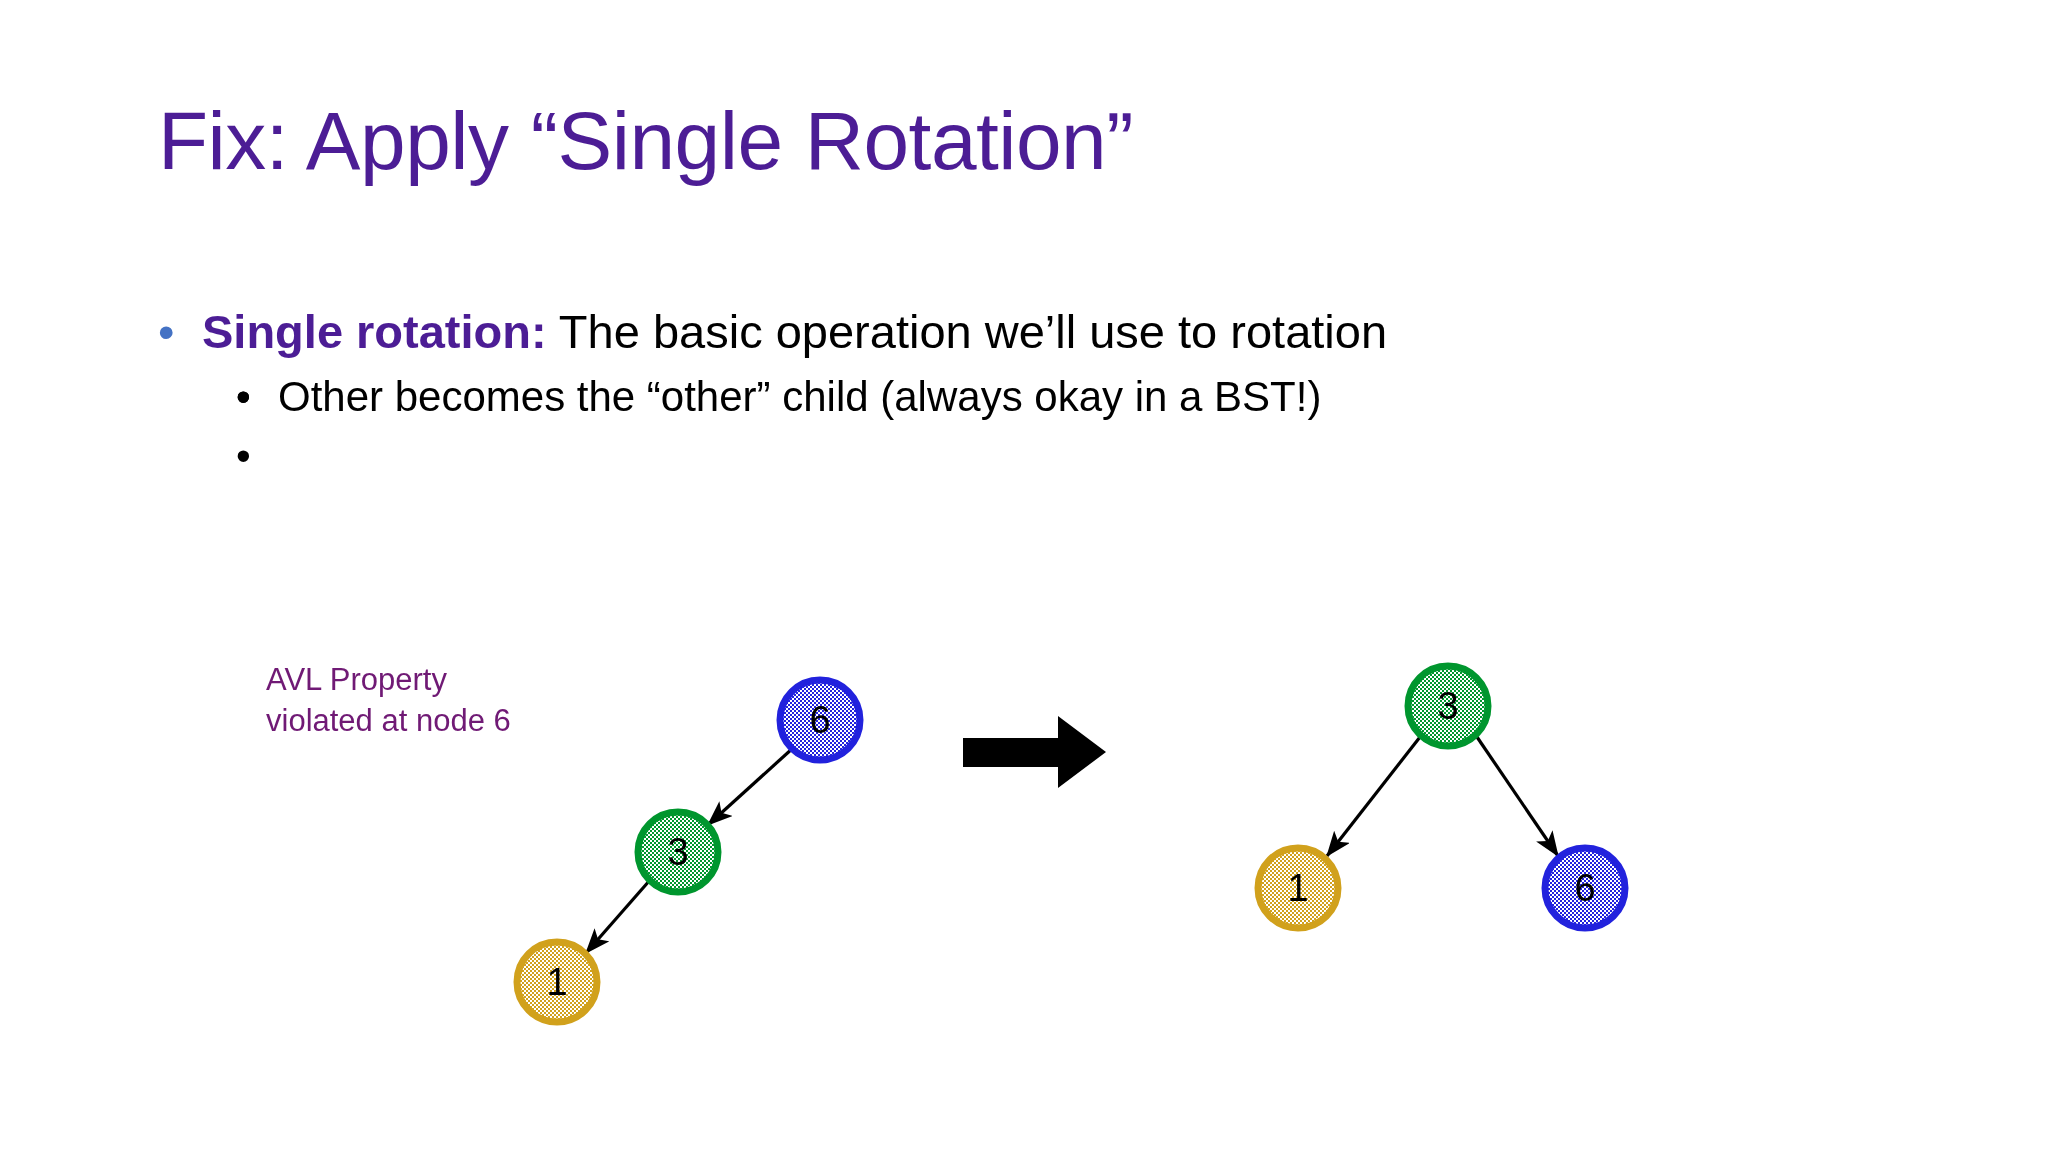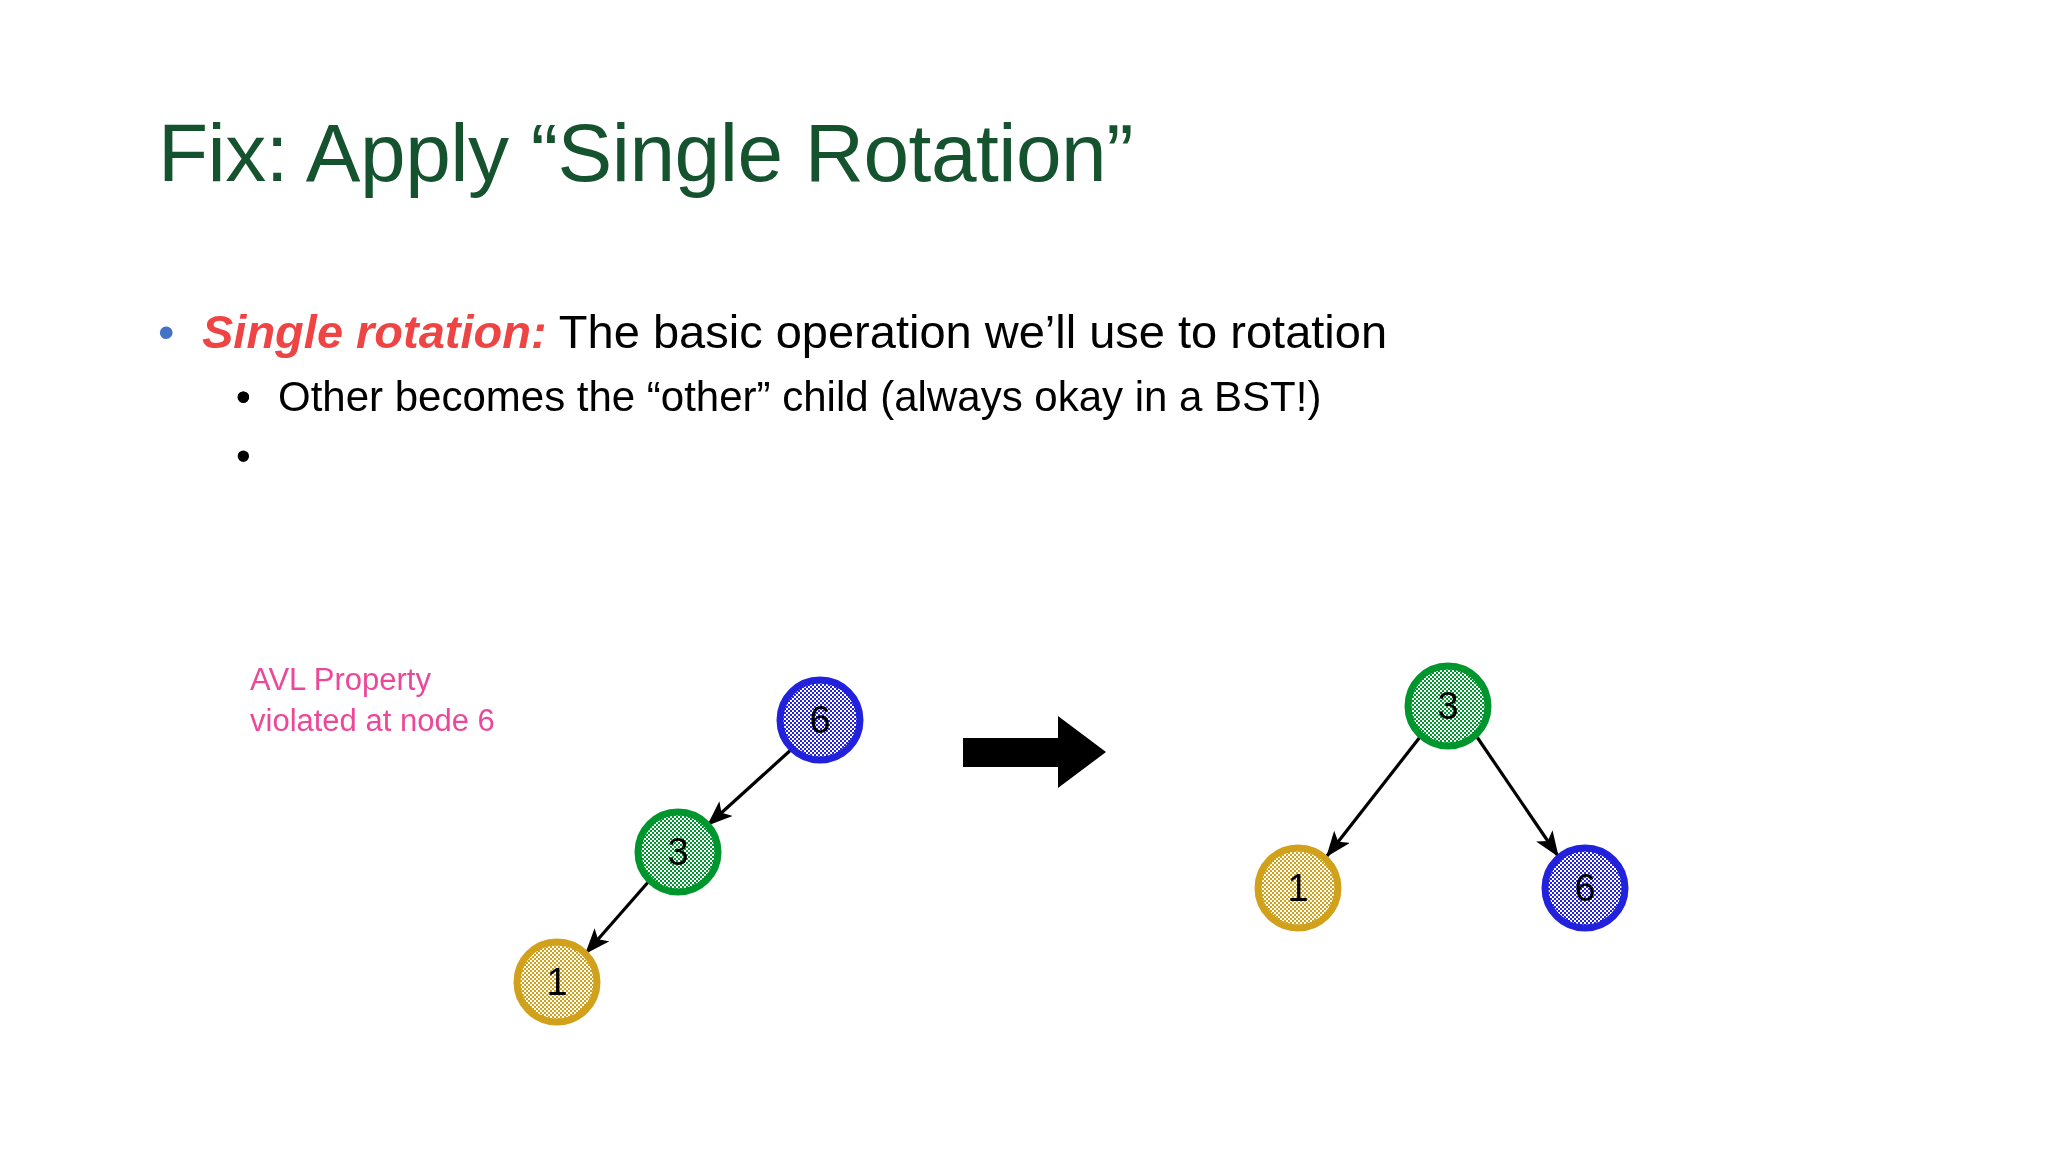--- a/index.html
+++ b/index.html
@@ -14,27 +14,27 @@
     background: #ffffff;
     overflow: hidden;
     font-family: "Liberation Sans", sans-serif;
     color: #000000;
   }
 
   
   #slide-title {
     position: absolute;
     left: 158px;
-    top: 110px;
+    top: 98px;
     width: 1760px;
     font-size: 82px;
     line-height: 1.05;
     font-weight: 300;
     letter-spacing: -0.5px;
-    color: #14532d;
+    color: #4c1d95;
     white-space: nowrap;
   }
 
   
   #body {
     position: absolute;
     left: 150px;
     top: 306px;
     width: 1860px;
   }
@@ -49,23 +49,22 @@
   }
   .lvl1 > .bullet-dot {
     position: absolute;
     left: 8px;
     top: 0;
     color: #4472C4;
     font-size: 47px;
     line-height: 1.12;
   }
   .lead {
-    color: #ef4444;
+    color: #4c1d95;
     font-weight: bold;
-    font-style: italic;
   }
   .lvl2 {
     position: relative;
     padding-left: 128px;
     font-size: 42px;
     line-height: 1.12;
     color: #000000;
     margin-bottom: 12px;
     white-space: nowrap;
   }
@@ -83,25 +82,25 @@
     position: absolute;
     left: 0;
     top: 620px;
     width: 2048px;
     height: 470px;
   }
   #diagram svg { display: block; }
 
   #avl-note {
     position: absolute;
-    left: 250px;
+    left: 266px;
     top: 660px;
     font-size: 31px;
     line-height: 1.32;
-    color: #ec4899;
+    color: #701a75;
     white-space: pre-line;
   }
 </style>
 </head>
 <body>
 
 <div id="slide">
 
   <div id="slide-title">Fix: Apply “Single Rotation”</div>
 

